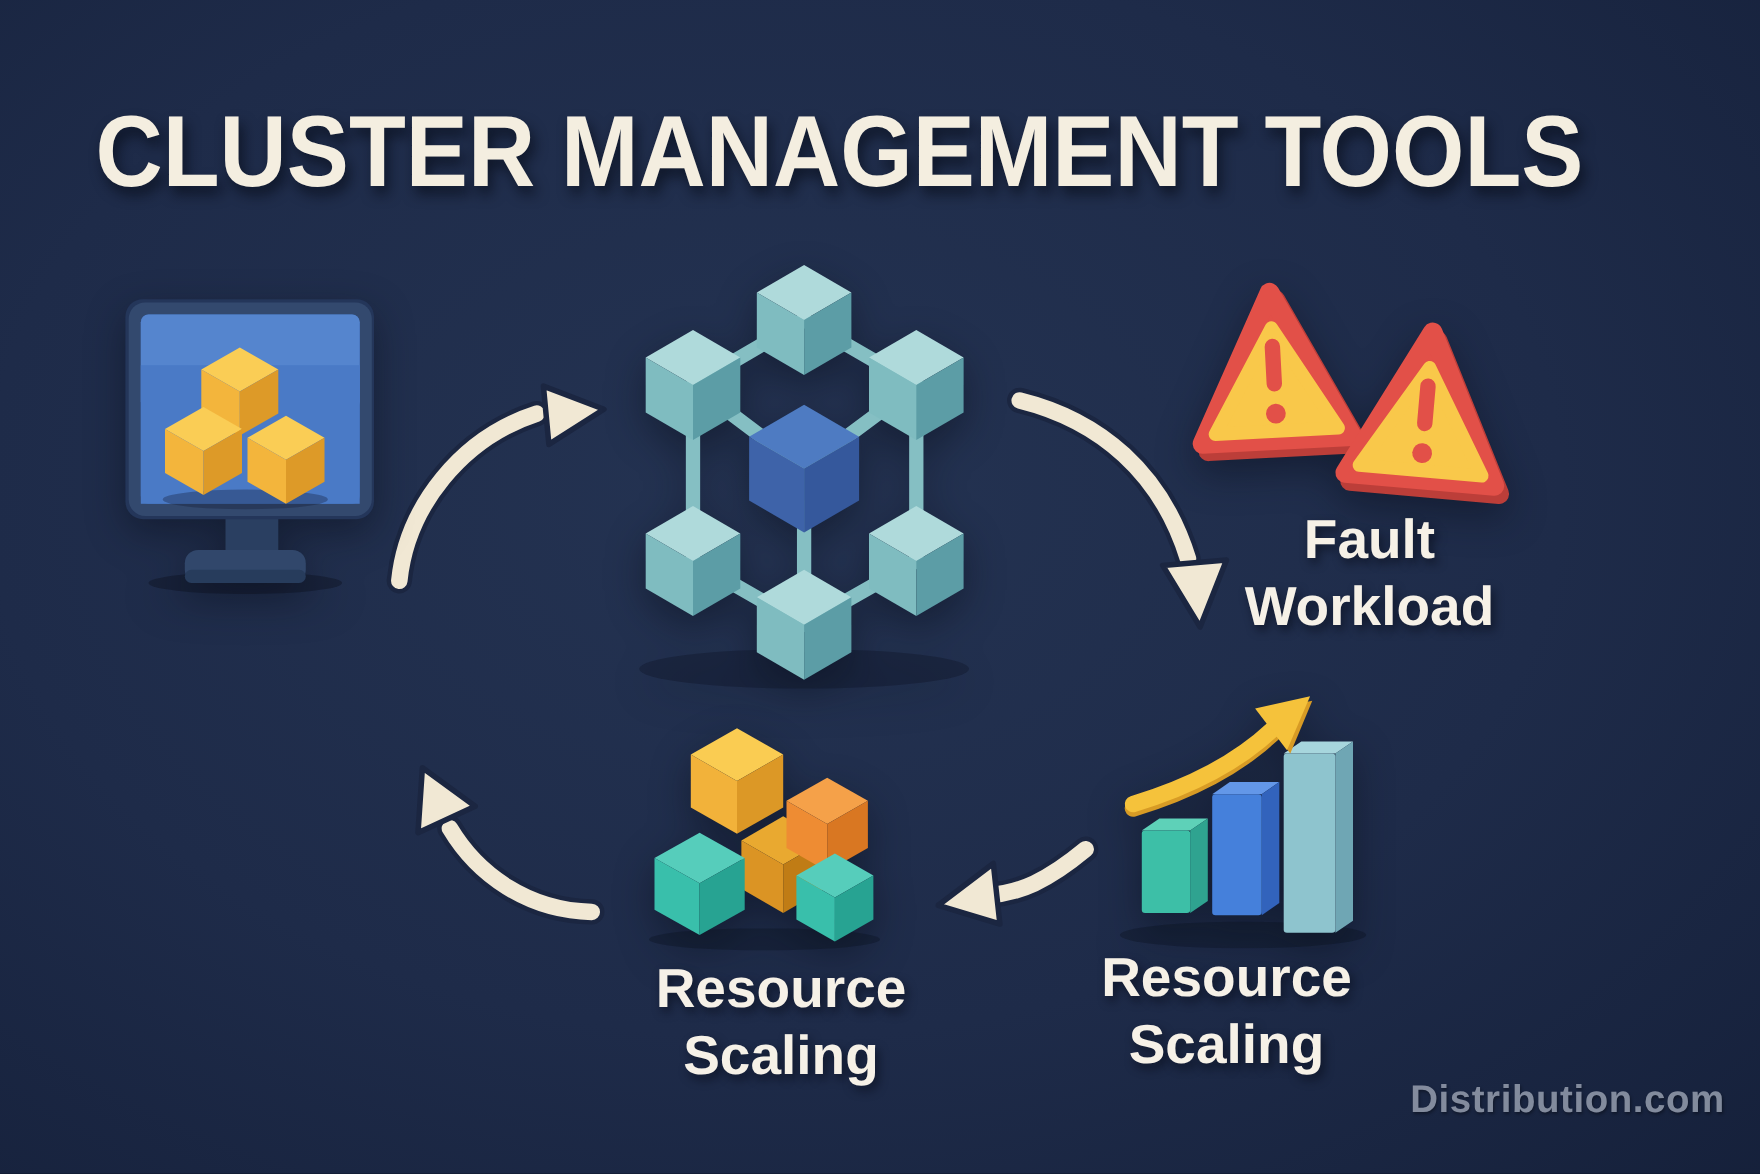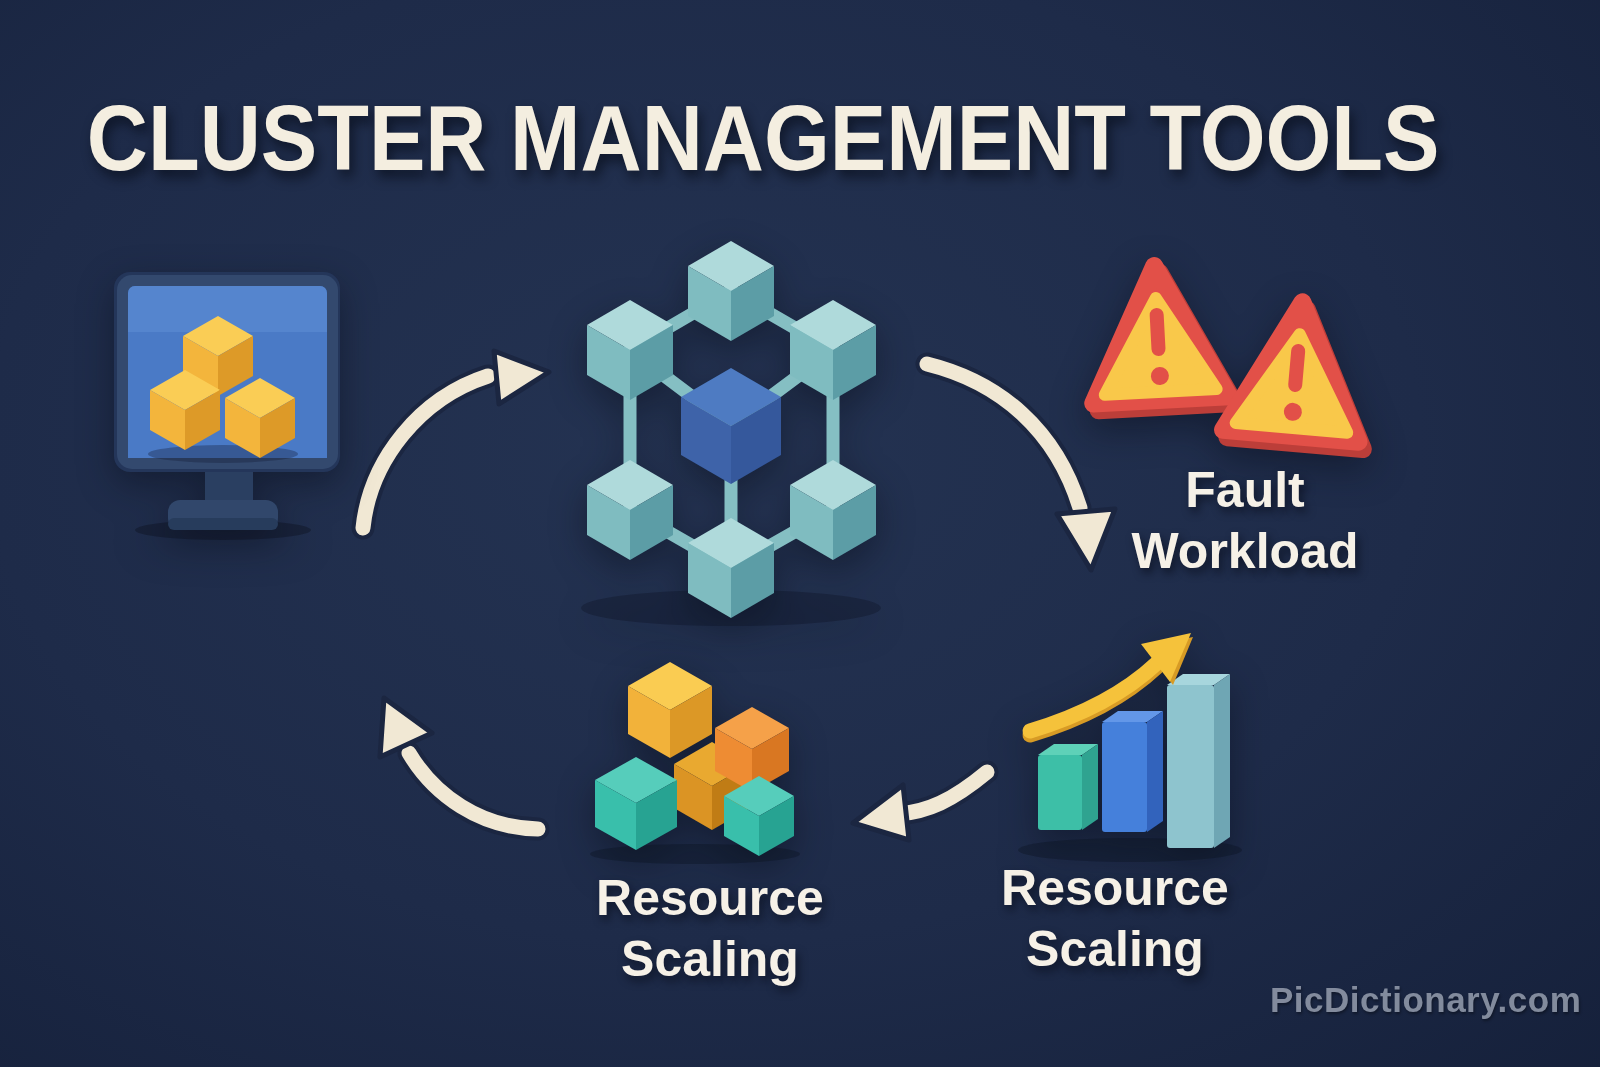--- a/index.html
+++ b/index.html
@@ -238,15 +238,15 @@
   <div class="txt node-label lbl-scaling-chart">
     <div>Resource</div>
     <div>Scaling</div>
   </div>
 
   <div class="txt node-label lbl-scaling-cubes">
     <div>Resource</div>
     <div>Scaling</div>
   </div>
 
-  <div class="txt watermark">PicDictionary.com</div>
+  <div class="txt watermark">Distribution.com</div>
 
 </div>
 
 </body></html>

